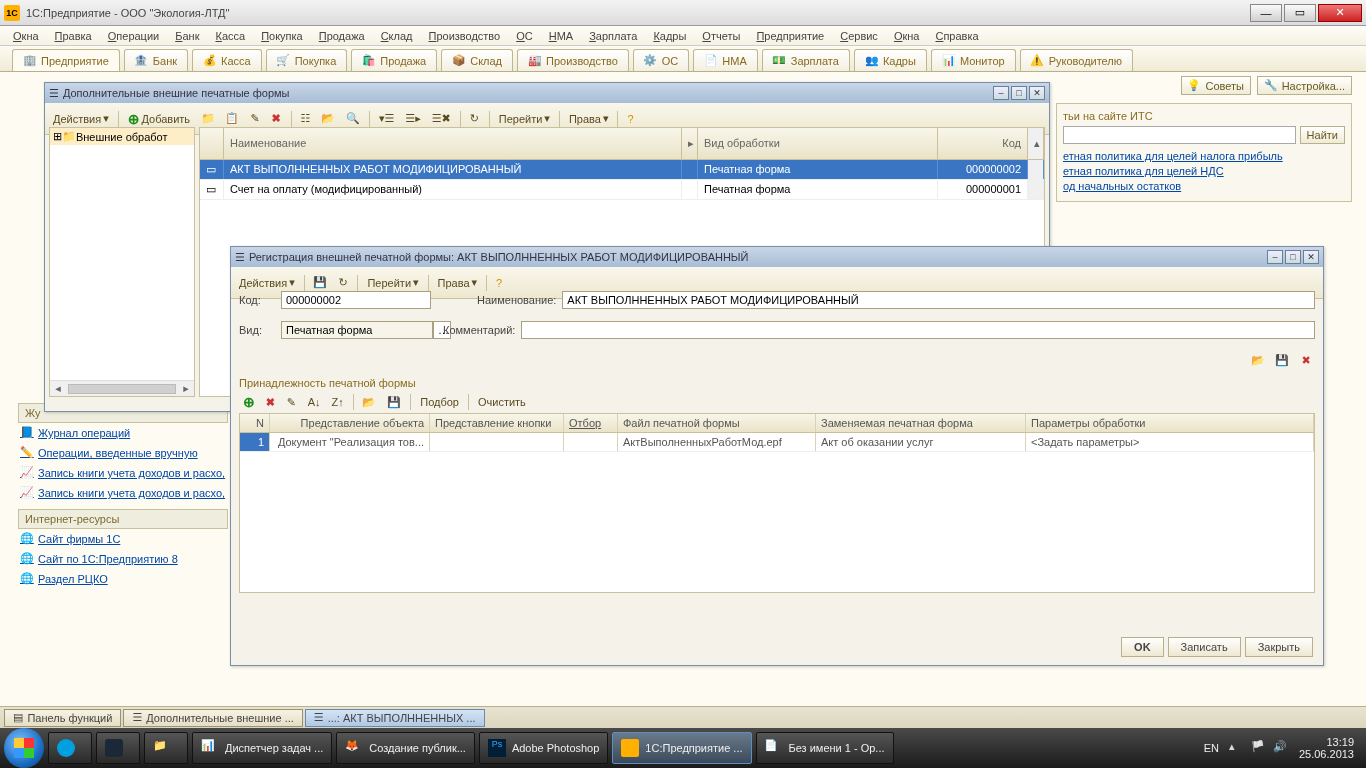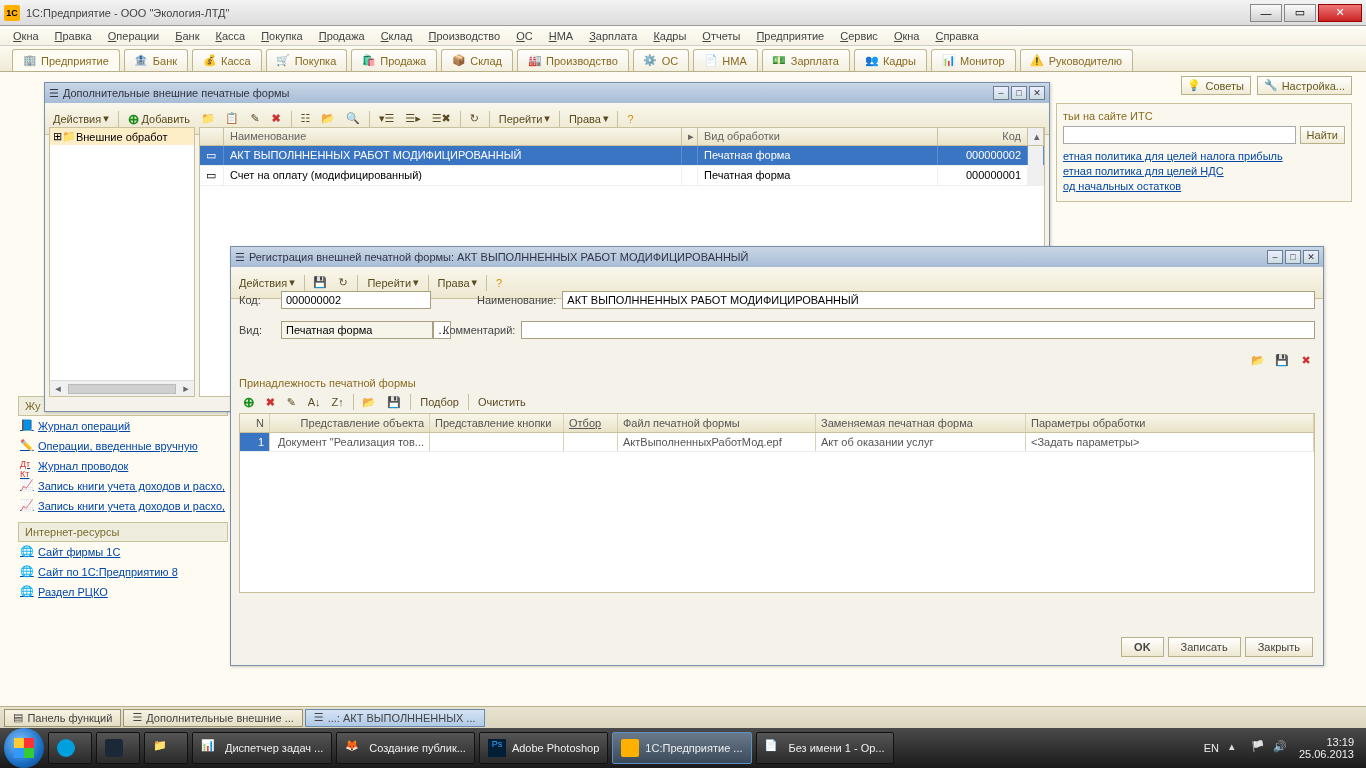--- a/index.html
+++ b/index.html
@@ -30,21 +30,21 @@
 .right-help { position: absolute; right: 14px; top: 0; width: 296px; }
 .right-help .help-toolbar { display: flex; justify-content: flex-end; gap: 6px; padding: 4px 0; }
 .help-btn { border: 1px solid #b8b08a; background: linear-gradient(#fff,#f0ebd6); padding: 2px 6px; color: #6a5a1f; display: inline-flex; align-items: center; gap: 4px; }
 .right-help .help-section { border: 1px solid #c9c19b; background: #faf8ee; padding: 6px; margin-top: 4px; }
 .right-help .help-title { color: #8a6a1f; font-weight: normal; margin-bottom: 4px; }
 .right-help .srch-row { display: flex; gap: 4px; margin-bottom: 6px; }
 .right-help input { flex: 1; border: 1px solid #aaa; background: #fff; padding: 2px; }
 .right-help a { color: #0047aa; text-decoration: underline; display: block; margin: 3px 0; }
 
 
-.left-panel { position: absolute; left: 18px; top: 318px; width: 210px; }
+.left-panel { position: absolute; left: 18px; top: 325px; width: 210px; }
 .grp-title { background: #efeede; border: 1px solid #c9c19b; padding: 3px 6px; color: #7a6a2f; margin-top: 6px; }
 .link-item { display: flex; align-items: center; gap: 4px; padding: 3px 2px; color: #0047aa; text-decoration: underline; cursor: pointer; }
 .link-item .li-icon { width: 14px; height: 14px; text-decoration: none; display: inline-block; }
 
 
 .child-win { position: absolute; border: 1px solid #7a8fa8; background: #f5f3e9; box-shadow: 1px 1px 3px rgba(0,0,0,0.2); }
 .cw-title { height: 20px; background: linear-gradient(#c9d6e6,#a7bdd6); display: flex; align-items: center; padding: 0 4px; color: #334; }
 .cw-title .t { flex: 1; display: flex; align-items: center; gap: 4px; }
 .cw-title .btns { display: flex; gap: 2px; }
 .cw-title .btns span { width: 16px; height: 14px; border: 1px solid #6a7f98; background: linear-gradient(#eef,#cdd); display: inline-flex; align-items: center; justify-content: center; font-size: 9px; }
@@ -58,21 +58,21 @@
 .split { display: flex; position: absolute; top: 44px; bottom: 14px; left: 4px; right: 4px; }
 .tree-pane { width: 146px; border: 1px solid #c9c19b; background: #fff; margin-right: 4px; overflow: auto; display:flex; flex-direction:column;}
 .tree-pane .tree-body{flex:1;}
 .tree-pane .hscroll{height:16px; background:#f0f0f0; border-top:1px solid #ddd; display:flex; align-items:center;}
 .tree-pane .hscroll .arr{width:16px;text-align:center;color:#666;}
 .tree-pane .hscroll .thumb{flex:1; height:10px; background:#d0d0d0; margin:0 2px; border:1px solid #bbb;}
 .tree-row { display: flex; align-items: center; padding: 2px 3px; background: #fff; }
 .tree-row.sel { background: #fdeec8; }
 .list-pane { flex: 1; border: 1px solid #c9c19b; background: #fff; overflow: hidden; }
 .grid-head { display: flex; background: linear-gradient(#f8f6ea,#eae3c8); border-bottom: 1px solid #c9c19b; }
-.grid-head div { border-right: 1px solid #c9c19b; padding: 2px 6px; color: #666; }
+.grid-head div { border-right: 1px solid #c9c19b; padding: 9px 6px; color: #666; }
 .grid-row { display: flex; border-bottom: 1px solid #eee; }
 .grid-row div { border-right: 1px solid #eee; padding: 3px 6px; }
 .grid-row.sel { background: #3a75c4; color: #fff; }
 .grid-row.sel div { border-right-color: #5a8fd4; }
 .col-icon{width:24px;flex:0 0 24px;}
 .col-name{flex:1;}
 .col-prev{width:16px;flex:0 0 16px;}
 .col-type{width:240px;flex:0 0 240px;}
 .col-code{width:90px;flex:0 0 90px;text-align:right;}
 .col-scroll{width:16px;flex:0 0 16px;background:#f0f0f0;}
@@ -240,24 +240,20 @@
     <div class="grp-title">Жу</div>
     <div class="link-item">
         <span class="li-icon">📘</span>
         <span>Журнал операций</span>
       </div>
     <div class="link-item">
         <span class="li-icon">✏️</span>
         <span>Операции, введенные вручную</span>
       </div>
     <div class="link-item">
-        <span class="li-icon" style="text-decoration:none;color:#c33;font-size:9px;">Дт<br>Кт</span>
-        <span>Журнал проводок</span>
-      </div>
-    <div class="link-item">
         <span class="li-icon">📈</span>
         <span>Запись книги учета доходов и расхо,</span>
       </div>
     <div class="link-item">
         <span class="li-icon">📈</span>
         <span>Запись книги учета доходов и расхо,</span>
       </div>
     <div class="grp-title">Интернет-ресурсы</div>
     <div class="link-item">
         <span class="li-icon">🌐</span>

